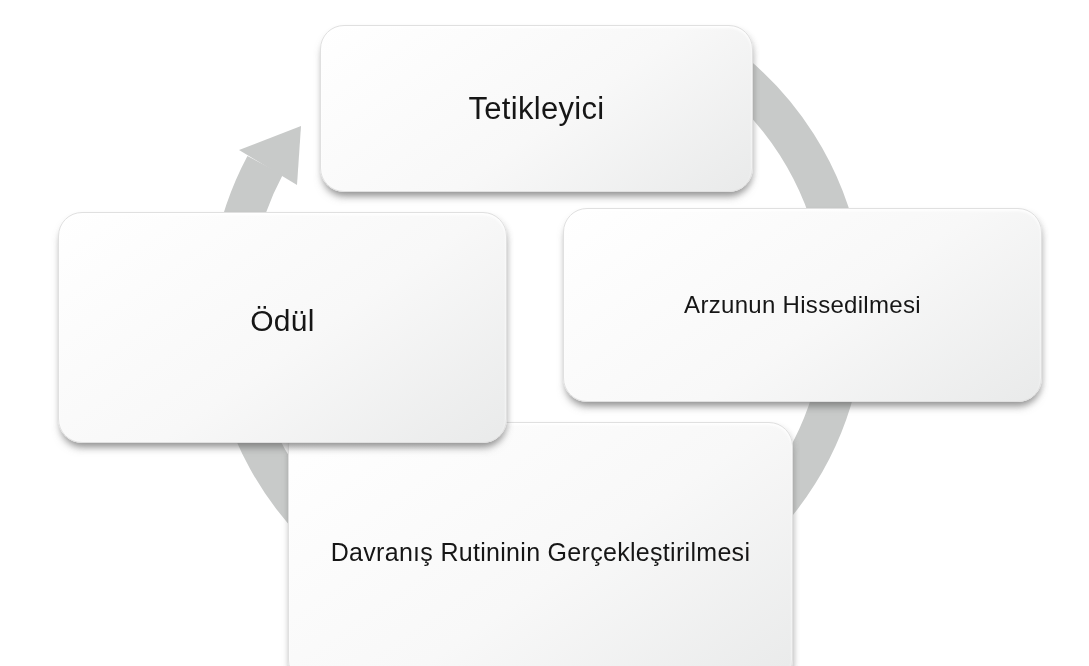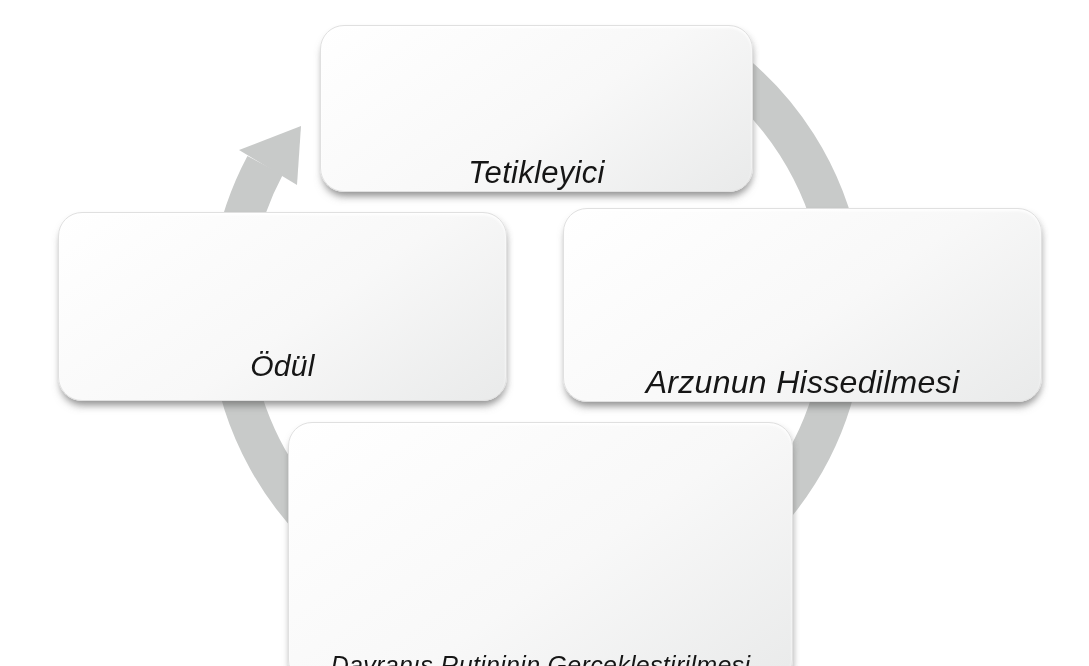--- a/index.html
+++ b/index.html
@@ -33,55 +33,54 @@
   }
   .ring-arrowhead {
     fill: var(--color-ring, #c8cac9);
   }
   .node {
     position: absolute;
     box-sizing: border-box;
     display: flex;
     flex-direction: column;
     align-items: center;
-    justify-content: flex-end;
+    justify-content: center;
     text-align: center;
     border-radius: 24px;
     background: linear-gradient(145deg,
       var(--color-box_fill_top, #ffffff) 0%,
       var(--color-box_fill_mid, #f8f8f8) 55%,
       var(--color-box_fill_bottom, #e9eaea) 100%);
     border: 1px solid var(--color-box_border, #e0e0e0);
     box-shadow:
       0 7px 8px -3px rgba(90, 90, 90, 0.60),
       2px 3px 5px rgba(140, 140, 140, 0.25),
       inset 0 2px 3px rgba(255, 255, 255, 0.95);
     color: var(--color-text, #161616);
     letter-spacing: 0.3px;
-    font-style: italic;
   }
   .node-trigger {
     left: 320px; top: 25px;
     width: 433px; height: 167px;
     font-size: 31px;
   }
   .node-craving {
     left: 563px; top: 208px;
     width: 479px; height: 194px;
-    font-size: 32px;
+    font-size: 24px;
   }
   .node-routine {
     left: 288px; top: 422px;
     width: 505px; height: 262px;
     font-size: 25px;
     line-height: 1.35;
   }
   .node-reward {
     left: 58px; top: 212px;
-    width: 449px; height: 189px;
+    width: 449px; height: 231px;
     font-size: 30px;
     line-height: 1.4;
   }
   .node p {
     margin: 0;
   }
   .node-reward .reward-main {
     margin-bottom: 13px;
   }
   .node-reward .reward-sub {

